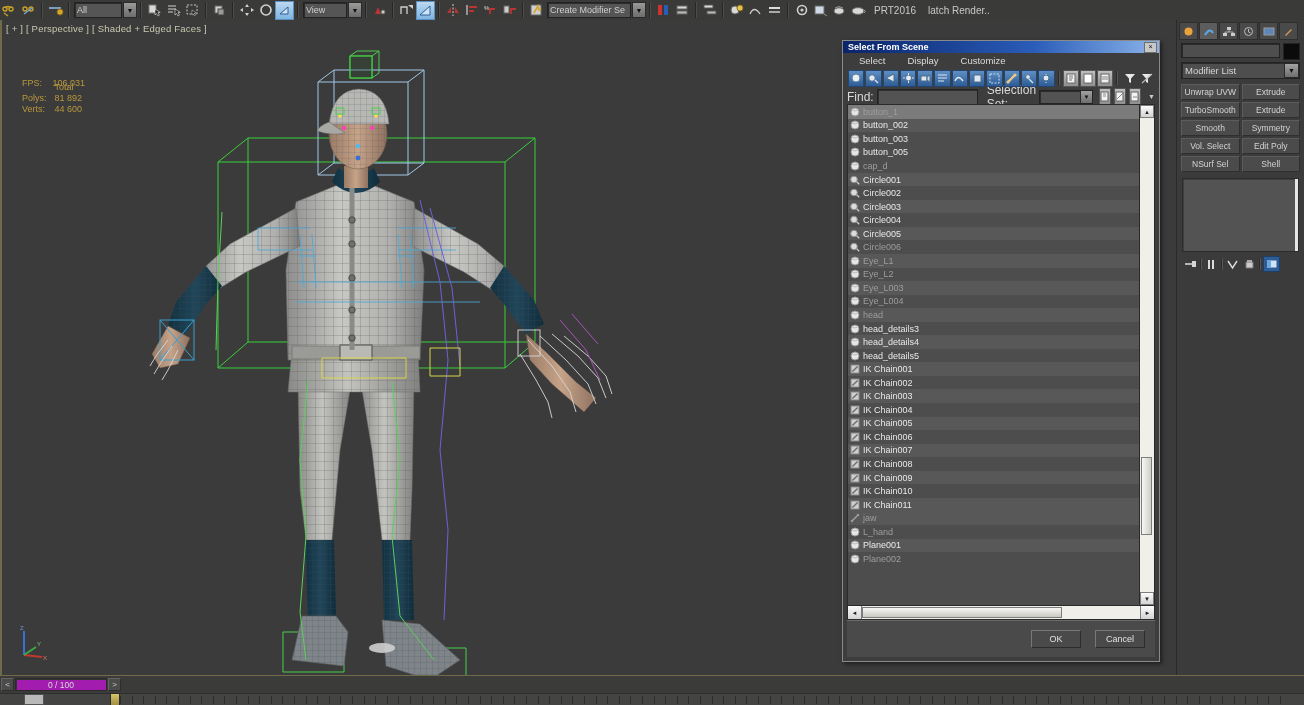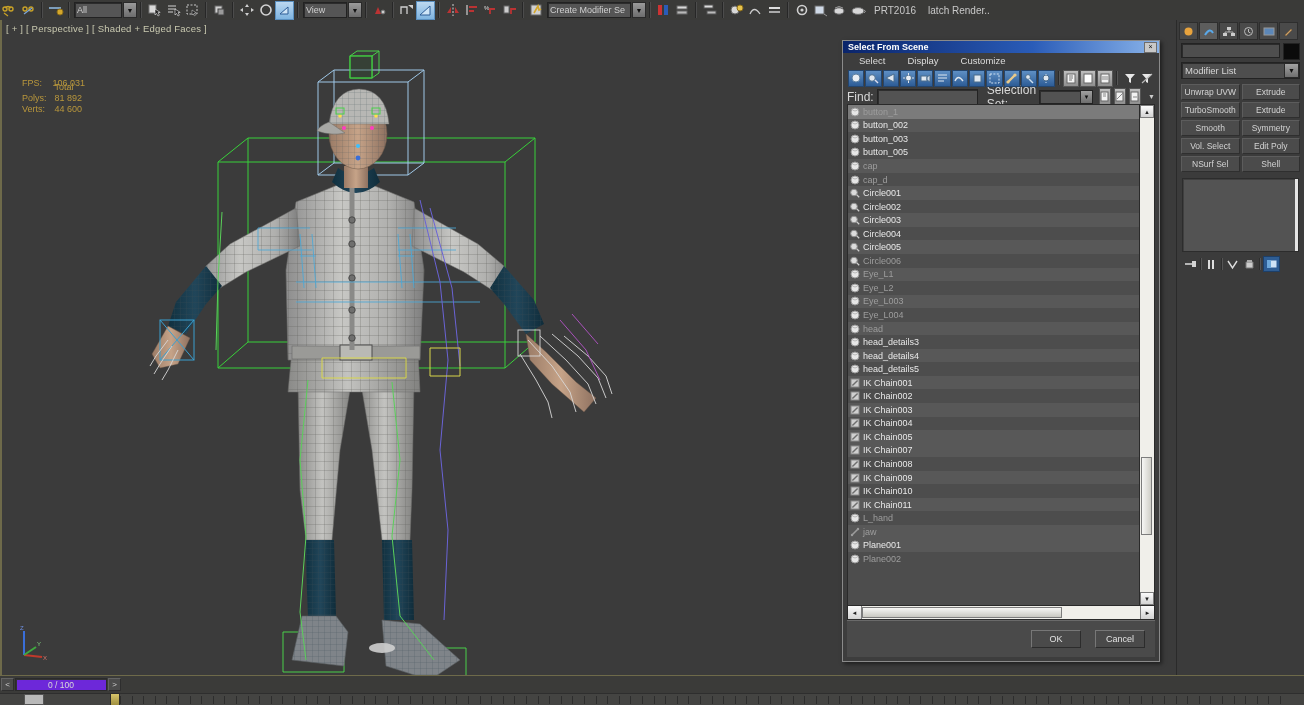--- a/index.html
+++ b/index.html
@@ -43,21 +43,21 @@
   .stacklist:after{content:"";position:absolute;right:0;top:0;bottom:0;width:3px;background:#e6e6e6;}
   .stackicons{display:flex;align-items:center;gap:2px;margin:4px 6px 0 6px;}
   .stackicon{width:15px;height:14px;display:flex;align-items:center;justify-content:center;color:#d5d5d5;font-size:10px;}
   .stackicon.blue{background:#2e5d93;border:1px solid #1d3f68;}
   .vsep{width:1px;height:12px;background:#2e2e2e;border-right:1px solid #555;}
 
   
   .bottombar{position:absolute;left:0;top:675px;width:1304px;height:30px;background:#3b3b39;border-top:1px solid #6e6a4a;}
   .trackrow{position:absolute;left:0;top:2px;height:13px;width:1304px;display:flex;align-items:center;}
   .tinybtn{width:11px;height:11px;background:#4b4b4b;border:1px solid #636363;border-right-color:#2e2e2e;border-bottom-color:#2e2e2e;color:#d0d0d0;font-size:8px;display:flex;align-items:center;justify-content:center;margin:0 1px;}
-  .timefield{width:90px;height:11px;background:#6d28d9;border:1px solid #2b2b2b;box-shadow:inset 1px 1px 0 #333;color:#d8d8d8;font-size:8.5px;display:flex;align-items:center;justify-content:center;}
+  .timefield{width:90px;height:11px;background:#a21caf;border:1px solid #2b2b2b;box-shadow:inset 1px 1px 0 #333;color:#d8d8d8;font-size:8.5px;display:flex;align-items:center;justify-content:center;}
   .trackbar{position:absolute;left:0;top:17px;height:12px;width:1304px;background:#444442;border-top:1px solid #2e2e2e;}
   .tick{position:absolute;top:2px;width:1px;height:8px;background:#2d2d2d;}
   .slider{position:absolute;left:110px;top:17px;width:8px;height:12px;background:linear-gradient(#d6c46a,#9b8b3c);border:1px solid #2b2b2b;}
 
   
   .dialog{position:absolute;left:842px;top:40px;width:316px;height:620px;background:#3d3d3d;border:1px solid #8a8a8a;box-shadow:2px 2px 4px rgba(0,0,0,.5);}
   .dlgtitle{height:12px;background:linear-gradient(90deg,#0a246a 0%,#2a5cb8 60%,#8ab4ea 100%);display:flex;align-items:center;padding:0 2px;}
   .dlgtitle span{color:#fff;font-size:9px;font-weight:bold;padding-left:3px;}
   .dlgclose{margin-left:auto;width:11px;height:9px;background:#c8c8c8;border:1px solid #6e6e6e;color:#111;font-size:7px;line-height:8px;text-align:center;}
   .dlgmenu{height:15px;display:flex;align-items:center;background:#3d3d3d;padding-left:16px;gap:22px;}
@@ -892,29 +892,20 @@
           </div>
           <div class="row odd">
             <span class="rowicon">
               <svg width="10" height="10" viewBox="0 0 10 10">
                 <circle cx="5" cy="5" r="4" fill="#e6e6e6" stroke="#9a9a9a"></circle>
                 <path d="M2.4 3 q2.6 2 5.2 0" stroke="#b8b8b8" fill="none"></path>
               </svg>
             </span>
             <span class="rowlabel">button_005</span>
           </div>
-          <div class="row even dim">
-            <span class="rowicon">
-              <svg width="10" height="10" viewBox="0 0 10 10">
-                <circle cx="5" cy="5" r="4" fill="#e6e6e6" stroke="#9a9a9a"></circle>
-                <path d="M2.4 3 q2.6 2 5.2 0" stroke="#b8b8b8" fill="none"></path>
-              </svg>
-            </span>
-            <span class="rowlabel">cap</span>
-          </div>
           <div class="row odd dim">
             <span class="rowicon">
               <svg width="10" height="10" viewBox="0 0 10 10">
                 <circle cx="5" cy="5" r="4" fill="#e6e6e6" stroke="#9a9a9a"></circle>
                 <path d="M2.4 3 q2.6 2 5.2 0" stroke="#b8b8b8" fill="none"></path>
               </svg>
             </span>
             <span class="rowlabel">cap_d</span>
           </div>
           <div class="row even">
@@ -1081,83 +1072,92 @@
           </div>
           <div class="row even">
             <span class="rowicon">
               <svg width="10" height="10" viewBox="0 0 10 10">
                 <rect x="1" y="1" width="8" height="8" fill="#cfcfcf" stroke="#8a8a8a"></rect>
                 <path d="M2.4 7.6 L7.6 2.4" stroke="#6e6e6e" stroke-width="1.4"></path>
               </svg>
             </span>
             <span class="rowlabel">IK Chain005</span>
           </div>
-          <div class="row even">
+          <div class="row odd">
             <span class="rowicon">
               <svg width="10" height="10" viewBox="0 0 10 10">
                 <rect x="1" y="1" width="8" height="8" fill="#cfcfcf" stroke="#8a8a8a"></rect>
                 <path d="M2.4 7.6 L7.6 2.4" stroke="#6e6e6e" stroke-width="1.4"></path>
               </svg>
             </span>
-            <span class="rowlabel">IK Chain007</span>
-          </div>
-          <div class="row odd">
+            <span class="rowlabel">IK Chain006</span>
+          </div>
+          <div class="row even">
             <span class="rowicon">
               <svg width="10" height="10" viewBox="0 0 10 10">
                 <rect x="1" y="1" width="8" height="8" fill="#cfcfcf" stroke="#8a8a8a"></rect>
                 <path d="M2.4 7.6 L7.6 2.4" stroke="#6e6e6e" stroke-width="1.4"></path>
               </svg>
             </span>
-            <span class="rowlabel">IK Chain008</span>
-          </div>
-          <div class="row even">
+            <span class="rowlabel">IK Chain007</span>
+          </div>
+          <div class="row odd">
             <span class="rowicon">
               <svg width="10" height="10" viewBox="0 0 10 10">
                 <rect x="1" y="1" width="8" height="8" fill="#cfcfcf" stroke="#8a8a8a"></rect>
                 <path d="M2.4 7.6 L7.6 2.4" stroke="#6e6e6e" stroke-width="1.4"></path>
               </svg>
             </span>
-            <span class="rowlabel">IK Chain009</span>
-          </div>
-          <div class="row odd">
+            <span class="rowlabel">IK Chain008</span>
+          </div>
+          <div class="row even">
             <span class="rowicon">
               <svg width="10" height="10" viewBox="0 0 10 10">
                 <rect x="1" y="1" width="8" height="8" fill="#cfcfcf" stroke="#8a8a8a"></rect>
                 <path d="M2.4 7.6 L7.6 2.4" stroke="#6e6e6e" stroke-width="1.4"></path>
               </svg>
             </span>
-            <span class="rowlabel">IK Chain010</span>
-          </div>
-          <div class="row even">
+            <span class="rowlabel">IK Chain009</span>
+          </div>
+          <div class="row odd">
             <span class="rowicon">
               <svg width="10" height="10" viewBox="0 0 10 10">
                 <rect x="1" y="1" width="8" height="8" fill="#cfcfcf" stroke="#8a8a8a"></rect>
                 <path d="M2.4 7.6 L7.6 2.4" stroke="#6e6e6e" stroke-width="1.4"></path>
               </svg>
             </span>
+            <span class="rowlabel">IK Chain010</span>
+          </div>
+          <div class="row even">
+            <span class="rowicon">
+              <svg width="10" height="10" viewBox="0 0 10 10">
+                <rect x="1" y="1" width="8" height="8" fill="#cfcfcf" stroke="#8a8a8a"></rect>
+                <path d="M2.4 7.6 L7.6 2.4" stroke="#6e6e6e" stroke-width="1.4"></path>
+              </svg>
+            </span>
             <span class="rowlabel">IK Chain011</span>
-          </div>
-          <div class="row odd dim">
-            <span class="rowicon">
-              <svg width="10" height="10" viewBox="0 0 10 10">
-                <circle cx="5" cy="5" r="4" fill="#e6e6e6" stroke="#9a9a9a"></circle>
-                <path d="M2.4 3 q2.6 2 5.2 0" stroke="#b8b8b8" fill="none"></path>
-              </svg>
-            </span>
-            <span class="rowlabel">L_hand</span>
           </div>
           <div class="row even dim">
             <span class="rowicon">
               <svg width="10" height="10" viewBox="0 0 10 10">
                 <path d="M2 8 L8 2" stroke="#9c9c9c" stroke-width="1.6"></path>
                 <circle cx="2" cy="8" r="1.2" fill="#9c9c9c"></circle>
                 <circle cx="8" cy="2" r="1.2" fill="#9c9c9c"></circle>
               </svg>
             </span>
             <span class="rowlabel">jaw</span>
+          </div>
+          <div class="row odd dim">
+            <span class="rowicon">
+              <svg width="10" height="10" viewBox="0 0 10 10">
+                <circle cx="5" cy="5" r="4" fill="#e6e6e6" stroke="#9a9a9a"></circle>
+                <path d="M2.4 3 q2.6 2 5.2 0" stroke="#b8b8b8" fill="none"></path>
+              </svg>
+            </span>
+            <span class="rowlabel">L_hand</span>
           </div>
           <div class="row even">
             <span class="rowicon">
               <svg width="10" height="10" viewBox="0 0 10 10">
                 <circle cx="5" cy="5" r="4" fill="#e6e6e6" stroke="#9a9a9a"></circle>
                 <path d="M2.4 3 q2.6 2 5.2 0" stroke="#b8b8b8" fill="none"></path>
               </svg>
             </span>
             <span class="rowlabel">Plane001</span>
           </div>

